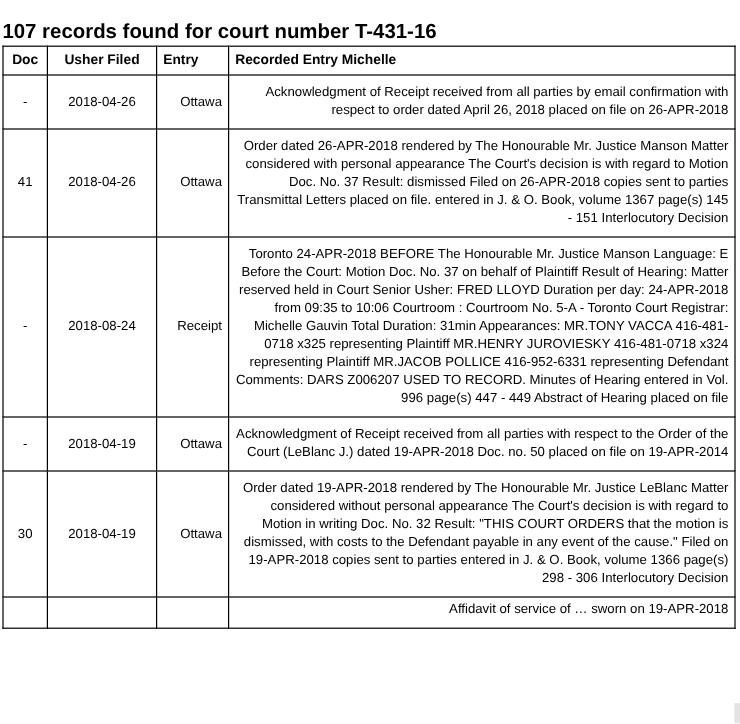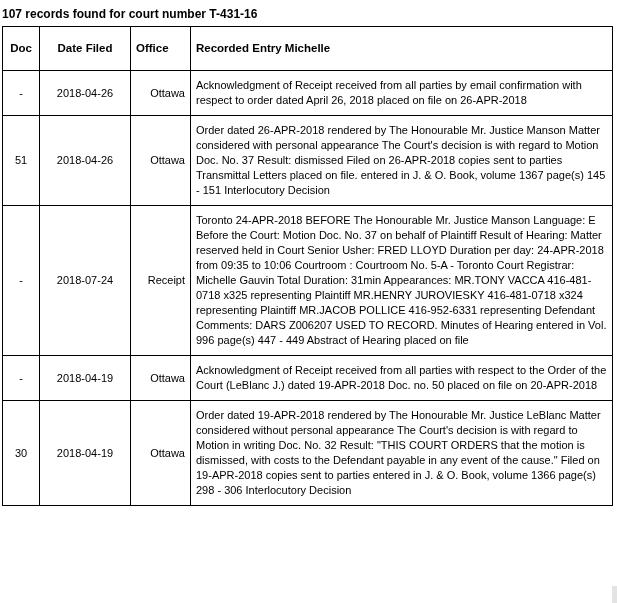--- a/index.html
+++ b/index.html
@@ -19,54 +19,54 @@
     height: 603px;
     overflow: hidden;
     position: relative;
     font-family: "Liberation Sans", sans-serif;
     color: var(--text-color);
   }
   .page {
     padding: 3px 0 0 2px;
   }
   .title {
-    font-size: 12px;
+    font-size: 17px;
     font-weight: bold;
     line-height: 15px;
-    margin: 4px 0 4px 0;
+    margin: 16px 0 4px 0;
     white-space: nowrap;
   }
   table.records {
     border-collapse: collapse;
     table-layout: fixed;
     width: 610px;
     background: var(--bg-color);
   }
   table.records th,
   table.records td {
     border: 1px solid var(--border-color);
     font-size: 11px;
     line-height: 15px;
     vertical-align: middle;
     padding: 7px 5px;
     overflow: hidden;
   }
   table.records th {
     font-size: 11.5px;
     font-weight: bold;
-    padding: 14px 5px;
+    padding: 4px 5px;
     white-space: nowrap;
   }
   
   th.col-doc, td.col-doc { text-align: center; }
   th.col-date, td.col-date { text-align: center; white-space: nowrap; }
   th.col-office { text-align: left; padding-left: 6px; }
   td.col-office { text-align: right; }
   th.col-summary, td.col-summary { text-align: left; padding-left: 6px; }
-  td.col-summary { word-wrap: break-word; }
+  td.col-summary { word-wrap: break-word; text-align: right; }
   
   tr.clipped td { padding-top: 3px; vertical-align: top; }
   .scroll-fragment {
     position: absolute;
     right: 0;
     top: 586px;
     width: 5px;
     height: 17px;
     background: var(--scrollbar-color);
   }
@@ -80,53 +80,59 @@
   <table class="records">
     <colgroup>
       <col style="width:37px">
       <col style="width:91px">
       <col style="width:60px">
       <col style="width:422px">
     </colgroup>
     <thead>
       <tr id="header-row">
           <th class="col-doc">Doc</th>
-          <th class="col-date">Date Filed</th>
-          <th class="col-office">Office</th>
+          <th class="col-date">Usher Filed</th>
+          <th class="col-office">Entry</th>
           <th class="col-summary">Recorded Entry Michelle</th>
         </tr>
     </thead>
     <tbody id="body-rows">
         <tr>
           <td class="col-doc">-</td>
           <td class="col-date">2018-04-26</td>
           <td class="col-office">Ottawa</td>
           <td class="col-summary">Acknowledgment of Receipt received from all parties by email confirmation with respect to order dated April 26, 2018 placed on file on 26-APR-2018</td>
         </tr>
         <tr>
-          <td class="col-doc">51</td>
+          <td class="col-doc">41</td>
           <td class="col-date">2018-04-26</td>
           <td class="col-office">Ottawa</td>
           <td class="col-summary">Order dated 26-APR-2018 rendered by The Honourable Mr. Justice Manson Matter considered with personal appearance The Court's decision is with regard to Motion Doc. No. 37 Result: dismissed Filed on 26-APR-2018 copies sent to parties Transmittal Letters placed on file. entered in J. &amp; O. Book, volume 1367 page(s) 145 - 151 Interlocutory Decision</td>
         </tr>
         <tr>
           <td class="col-doc">-</td>
-          <td class="col-date">2018-07-24</td>
+          <td class="col-date">2018-08-24</td>
           <td class="col-office">Receipt</td>
           <td class="col-summary">Toronto 24-APR-2018 BEFORE The Honourable Mr. Justice Manson Language: E Before the Court: Motion Doc. No. 37 on behalf of Plaintiff Result of Hearing: Matter reserved held in Court Senior Usher: FRED LLOYD Duration per day: 24-APR-2018 from 09:35 to 10:06 Courtroom : Courtroom No. 5-A - Toronto Court Registrar: Michelle Gauvin Total Duration: 31min Appearances: MR.TONY VACCA 416-481-0718 x325 representing Plaintiff MR.HENRY JUROVIESKY 416-481-0718 x324 representing Plaintiff MR.JACOB POLLICE 416-952-6331 representing Defendant Comments: DARS Z006207 USED TO RECORD. Minutes of Hearing entered in Vol. 996 page(s) 447 - 449 Abstract of Hearing placed on file</td>
         </tr>
         <tr>
           <td class="col-doc">-</td>
           <td class="col-date">2018-04-19</td>
           <td class="col-office">Ottawa</td>
-          <td class="col-summary">Acknowledgment of Receipt received from all parties with respect to the Order of the Court (LeBlanc J.) dated 19-APR-2018 Doc. no. 50 placed on file on 20-APR-2018</td>
+          <td class="col-summary">Acknowledgment of Receipt received from all parties with respect to the Order of the Court (LeBlanc J.) dated 19-APR-2018 Doc. no. 50 placed on file on 19-APR-2014</td>
         </tr>
         <tr>
           <td class="col-doc">30</td>
           <td class="col-date">2018-04-19</td>
           <td class="col-office">Ottawa</td>
           <td class="col-summary">Order dated 19-APR-2018 rendered by The Honourable Mr. Justice LeBlanc Matter considered without personal appearance The Court's decision is with regard to Motion in writing Doc. No. 32 Result: "THIS COURT ORDERS that the motion is dismissed, with costs to the Defendant payable in any event of the cause." Filed on 19-APR-2018 copies sent to parties entered in J. &amp; O. Book, volume 1366 page(s) 298 - 306 Interlocutory Decision</td>
+        </tr>
+        <tr class="clipped">
+          <td class="col-doc"></td>
+          <td class="col-date"></td>
+          <td class="col-office"></td>
+          <td class="col-summary">Affidavit of service of … sworn on 19-APR-2018</td>
         </tr>
       </tbody>
   </table>
 
   <div class="scroll-fragment"></div>
 </div>
 
 </body></html>

